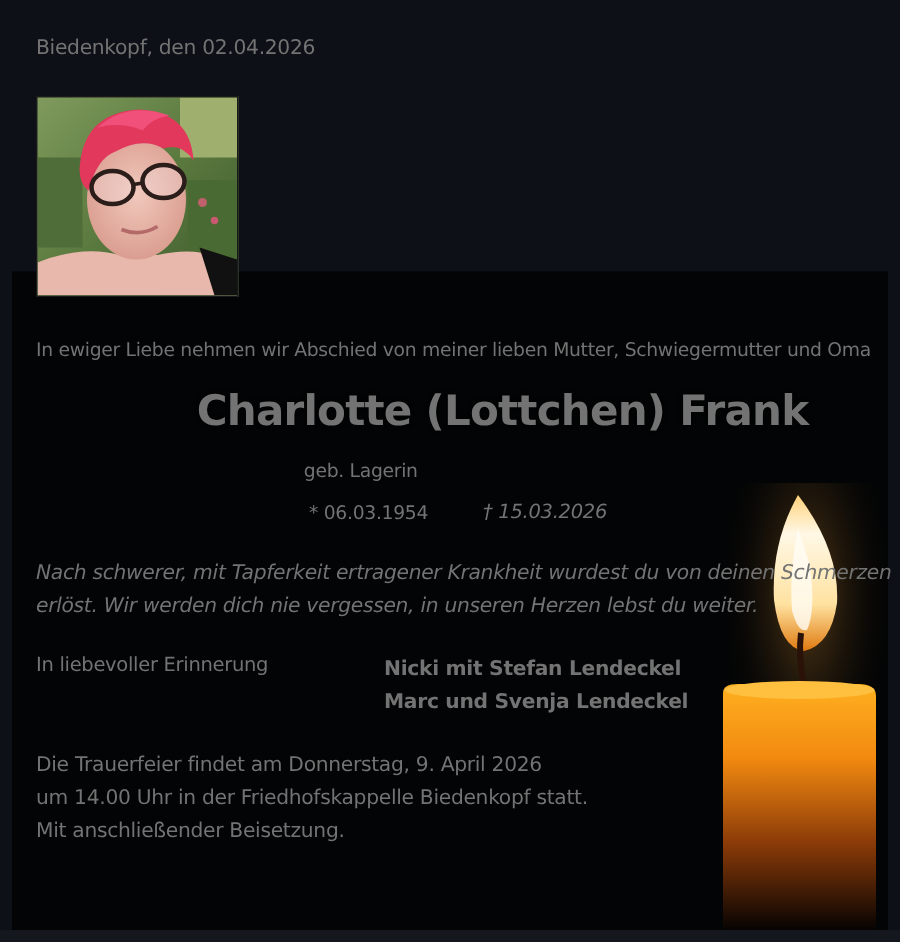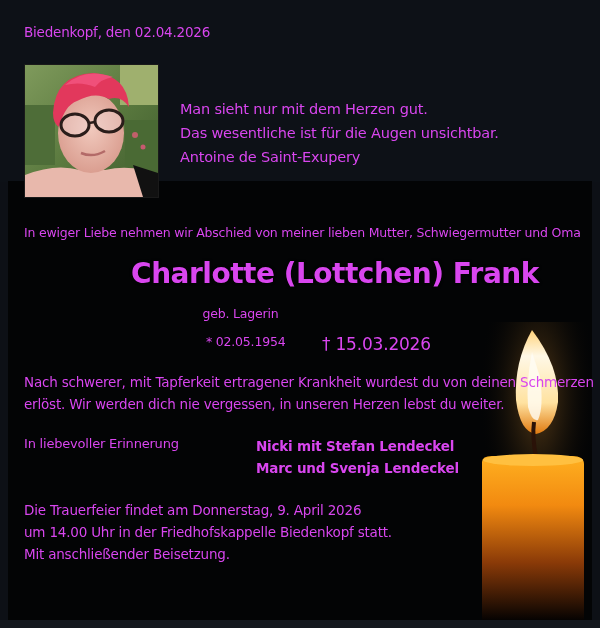--- a/index.html
+++ b/index.html
@@ -10,41 +10,41 @@
     color: #f2f2f2;
     position: relative;
   }
   .page { position: absolute; left: 0; top: 0; width: 600px; height: 628px; background: #0d1016; }
   .top-area { position: absolute; left: 0; top: 0; width: 600px; height: 182px; background: #0d1117; }
   .panel {
     position: absolute; left: 8px; top: 181px; width: 584px; height: 439px;
     background: #030405;
   }
   .bottom-strip { position: absolute; left: 0; top: 620px; width: 600px; height: 8px; background: #14181e; }
-  .text { position: absolute; white-space: nowrap; color: #d946ef; letter-spacing: -0.2px; }
+  .text { position: absolute; white-space: nowrap; color: #737373; letter-spacing: -0.2px; }
   .date-line { left: 24px; top: 24px; font-size: 13.5px; }
   .photo {
     position: absolute; left: 24px; top: 64px; width: 133px; height: 132px;
     overflow: hidden; background: #6e8a55;
     border: 1px solid #1a1a1a;
   }
   .quote { left: 180px; top: 97px; font-size: 14.5px; line-height: 24px; }
   .quote div { white-space: nowrap; }
   .intro { left: 24px; top: 225px; font-size: 12.5px; }
   .name {
     left: 0; width: 600px; text-align: center; top: 257px;
     font-size: 28px; font-weight: bold; letter-spacing: -0.5px;
     text-shadow: 0 0 3px #000;
     padding-left: 35px;
   }
   .maiden { left: 0; width: 481px; text-align: center; top: 306px; font-size: 12.5px; }
   .birth { left: 206px; top: 334px; font-size: 12.5px; }
-  .death { left: 322px; top: 334px; font-size: 17px; }
+  .death { left: 322px; top: 334px; font-size: 13px; font-style: italic; }
   .body-text { left: 24px; top: 371px; font-size: 13.5px; line-height: 22px; }
-  .body-text div { white-space: nowrap; }
+  .body-text div { white-space: nowrap; font-style: italic; }
   .memory-label { left: 24px; top: 436px; font-size: 13px; }
   .mourners { left: 256px; top: 435px; font-size: 13.5px; line-height: 22px; font-weight: bold; }
   .mourners div { white-space: nowrap; }
   .funeral { left: 24px; top: 499px; font-size: 13.5px; line-height: 22px; }
   .funeral div { white-space: nowrap; }
   .closing { left: 24px; top: 583px; font-size: 11.5px; }
   .candle { position: absolute; left: 472px; top: 322px; width: 120px; height: 298px; }
 </style>
 </head>
 <body>
@@ -84,31 +84,26 @@
       <path d="M40 20 Q60 2 88 12 Q76 14 70 22 Q56 16 40 20 Z" fill="#f0507a"></path>
 
       <ellipse cx="50" cy="60" rx="14" ry="11" fill="rgba(240,220,220,0.35)" stroke="#2a1d1a" stroke-width="3"></ellipse>
       <ellipse cx="84" cy="56" rx="14" ry="11" fill="rgba(240,220,220,0.35)" stroke="#2a1d1a" stroke-width="3"></ellipse>
       <line x1="64" y1="58" x2="70" y2="57" stroke="#2a1d1a" stroke-width="2.5"></line>
 
       <path d="M56 88 Q68 93 80 86" stroke="#b36a68" stroke-width="2.5" fill="none"></path>
     </svg>
   </div>
 
-  <div class="text quote">
-    <div>Man sieht nur mit dem Herzen gut.</div>
-    <div>Das wesentliche ist für die Augen unsichtbar.</div>
-    <div>Antoine de Saint-Exupery</div>
-  </div>
 
   <div class="text intro">In ewiger Liebe nehmen wir Abschied von meiner lieben Mutter, Schwiegermutter und Oma</div>
 
   <div class="text name">Charlotte (Lottchen) Frank</div>
   <div class="text maiden">geb. Lagerin</div>
-  <div class="text birth">* 02.05.1954</div>
+  <div class="text birth">* 06.03.1954</div>
   <div class="text death">† 15.03.2026</div>
 
   <div class="candle">
     <svg width="120" height="298" viewBox="0 0 120 298">
       <defs>
         <radialGradient id="glow" cx="0.55" cy="0.25" r="0.5">
           <stop offset="0" stop-color="rgba(255,170,60,0.35)"></stop>
           <stop offset="1" stop-color="rgba(0,0,0,0)"></stop>
         </radialGradient>
         <linearGradient id="flame" x1="0" y1="0" x2="0" y2="1">

